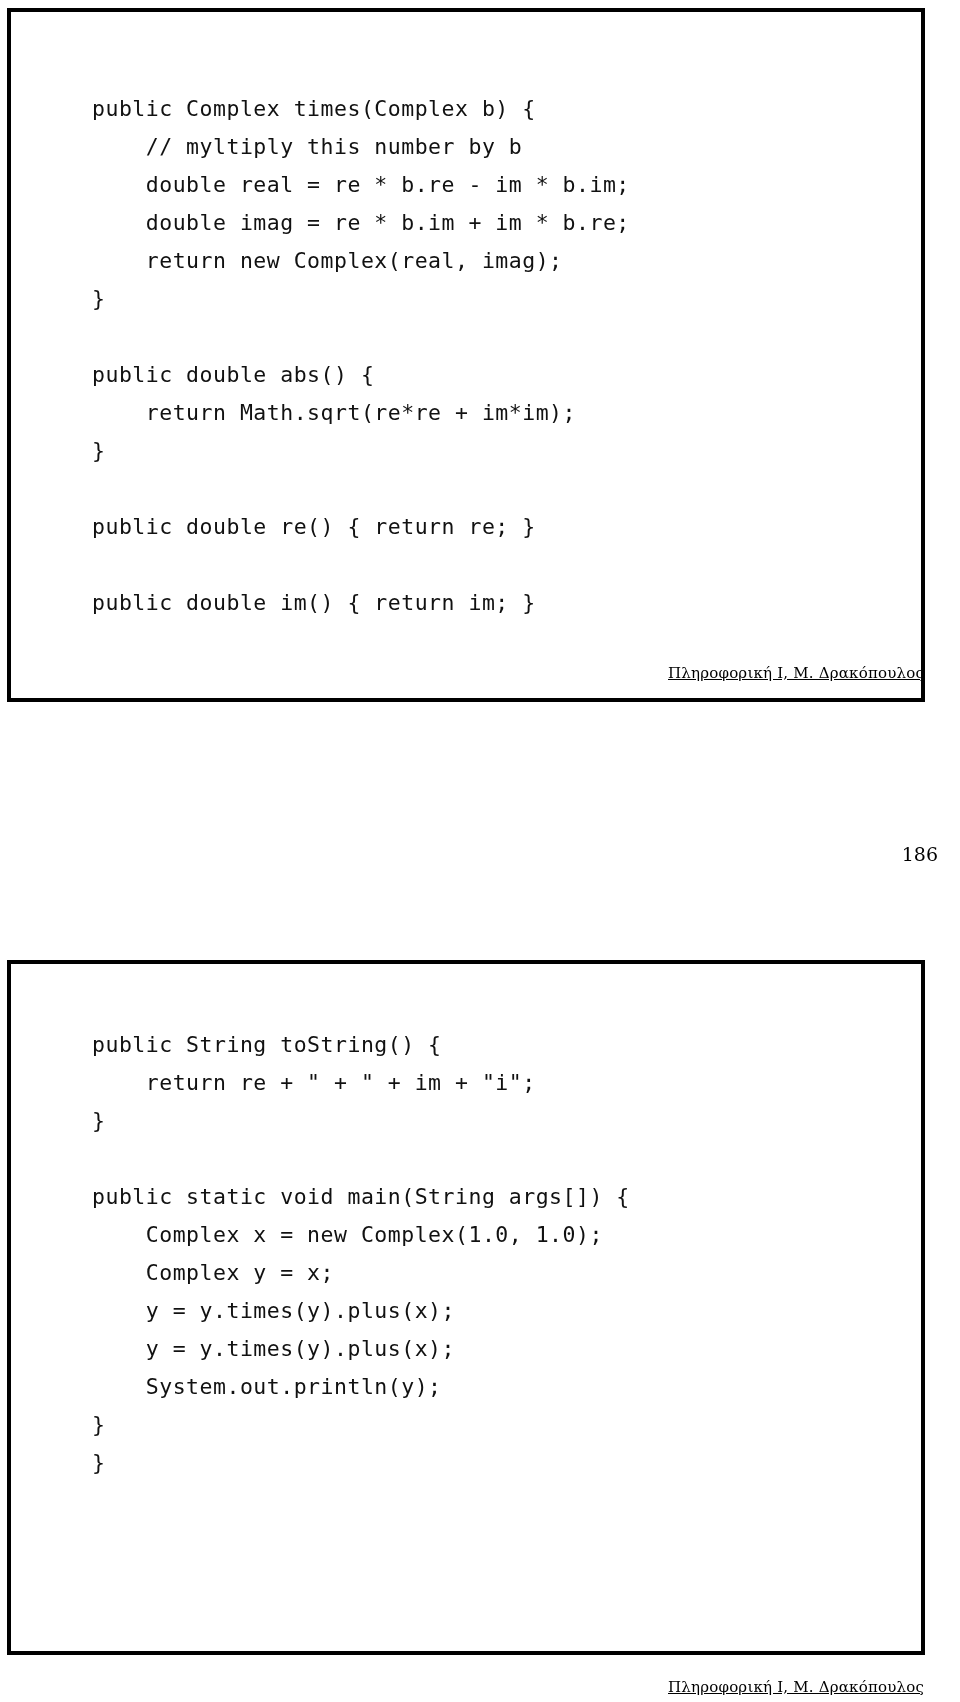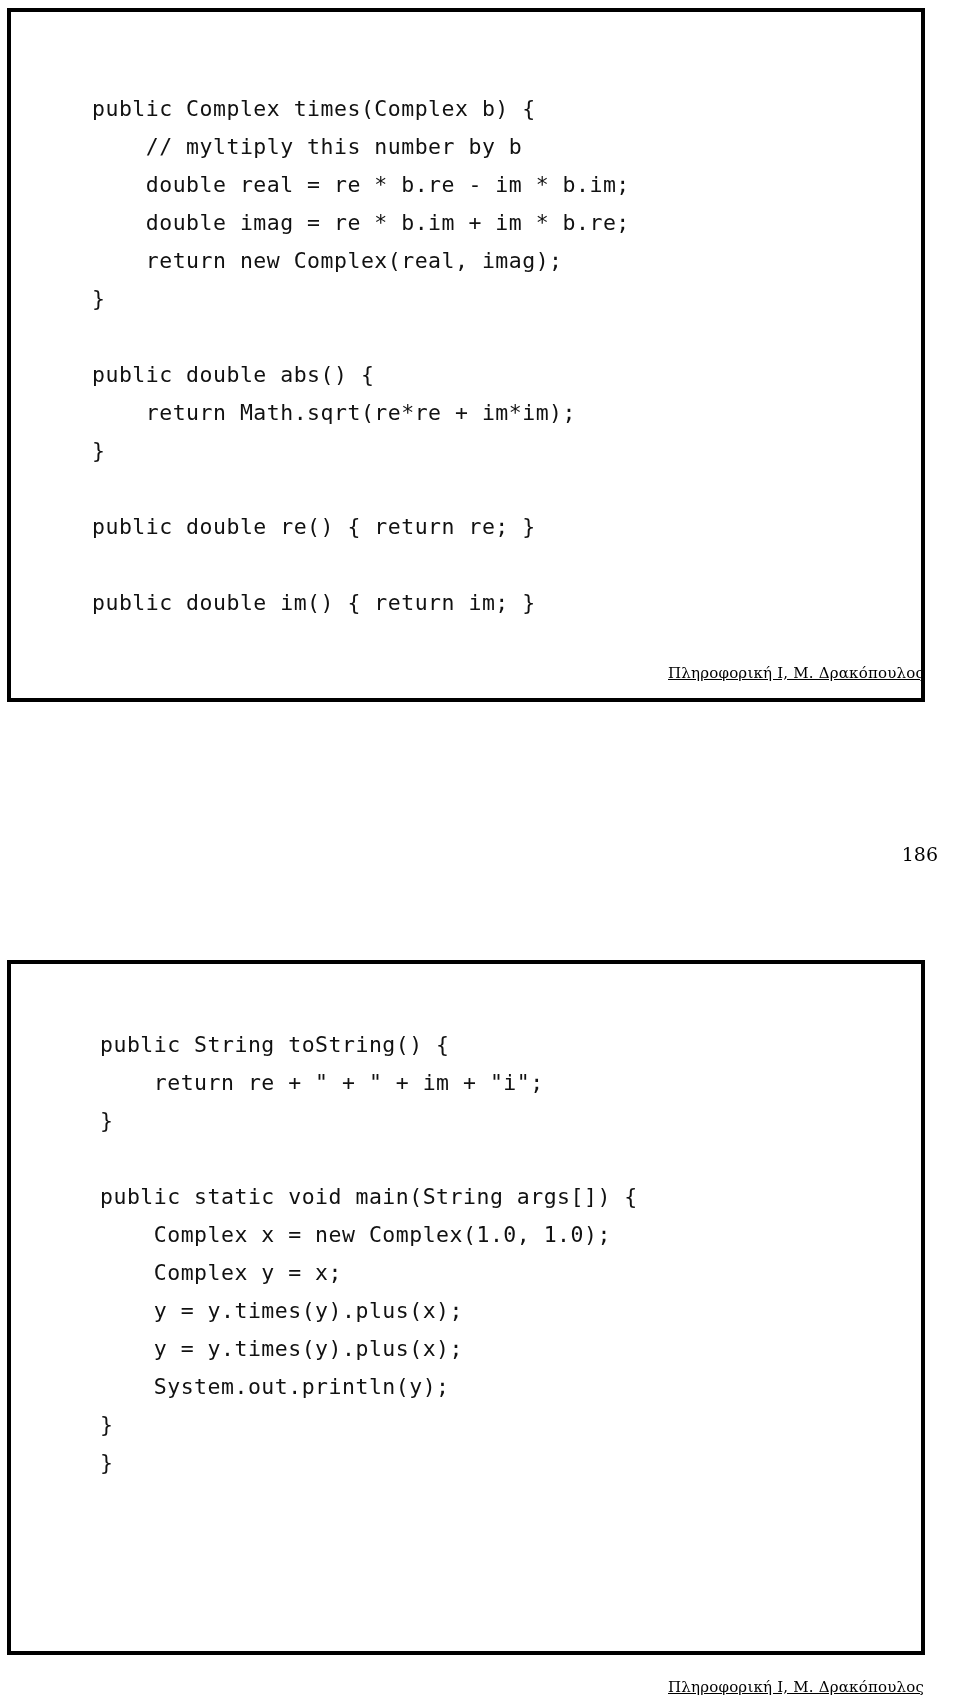--- a/index.html
+++ b/index.html
@@ -56,21 +56,21 @@
     letter-spacing: 0.5px;
     color: #111111;
   }
 
   .code-1 {
     left: 92px;
     top: 68px;
   }
 
   .code-2 {
-    left: 100px;
+    left: 92px;
     top: 966px;
   }
 
   .code-line {
     display: block;
     height: 38px;
   }
 
   .code-line.blank {
     height: 38px;

